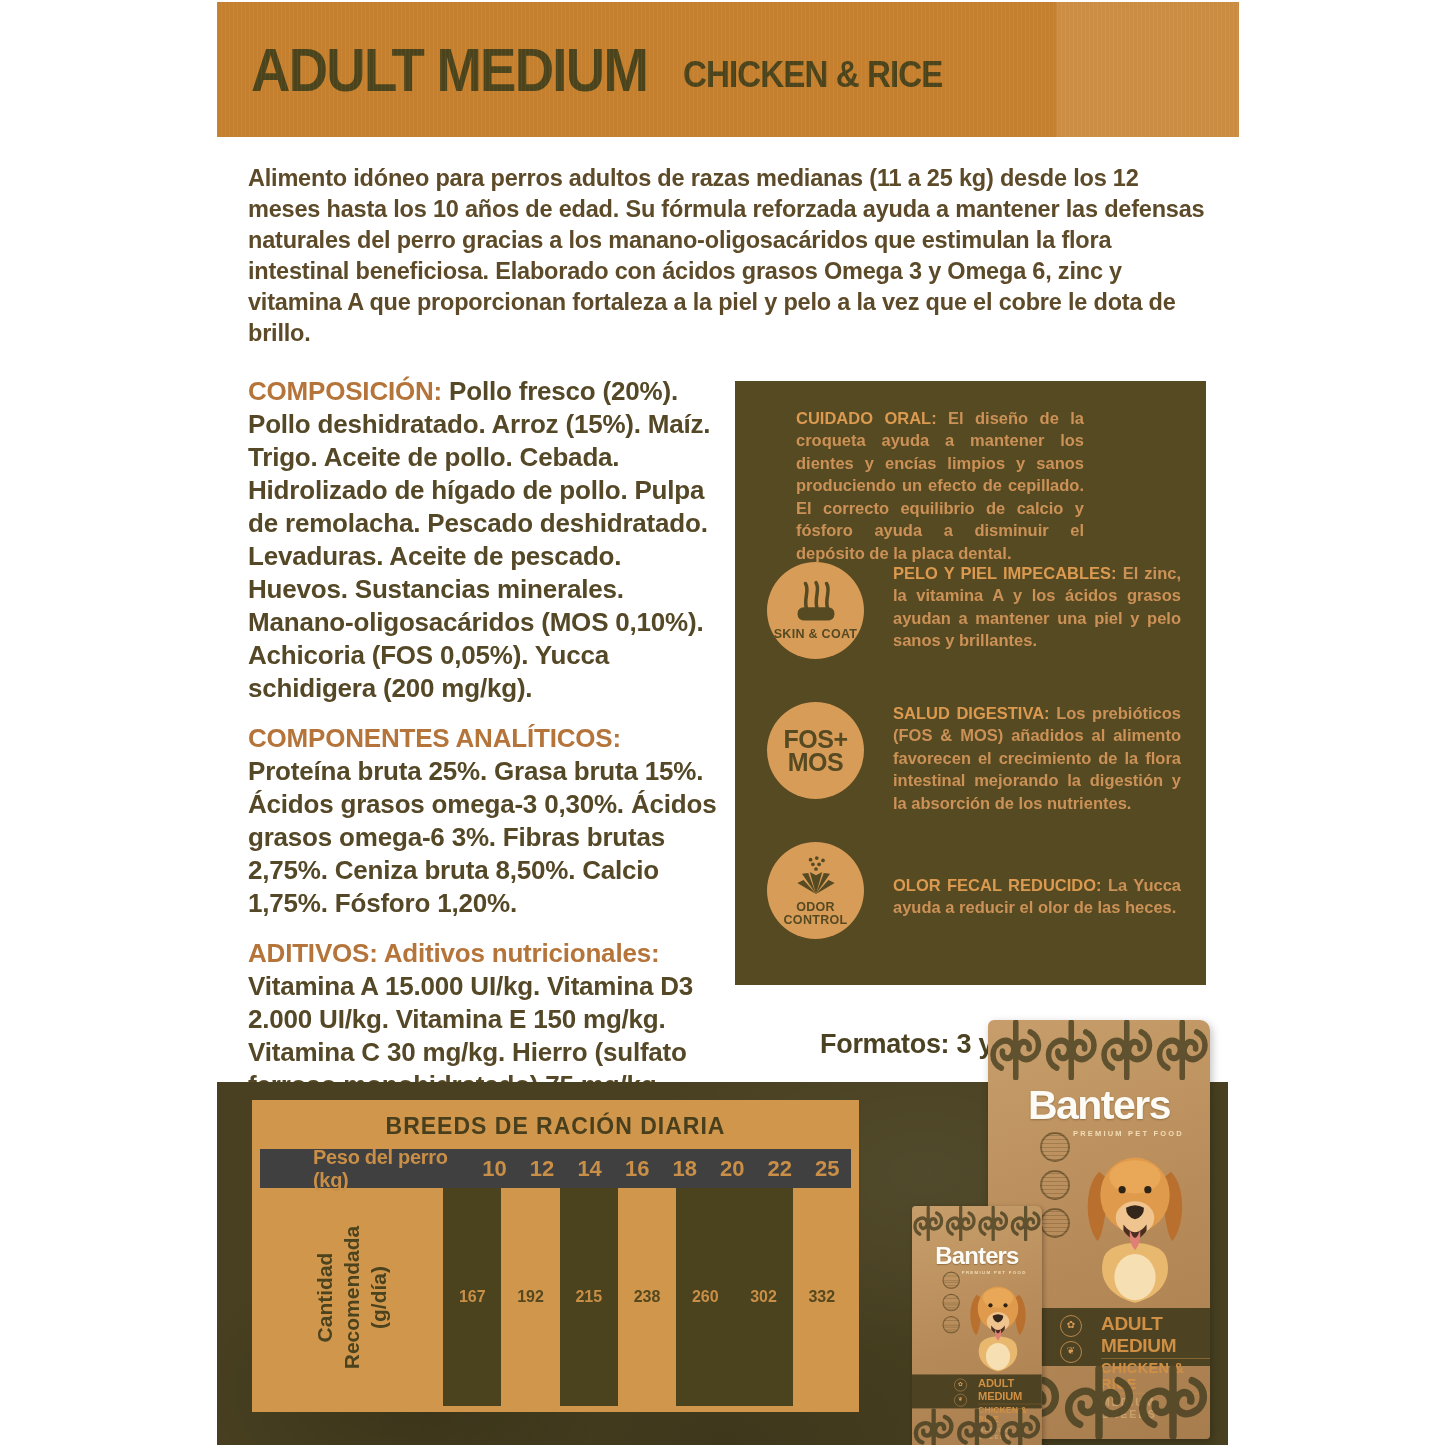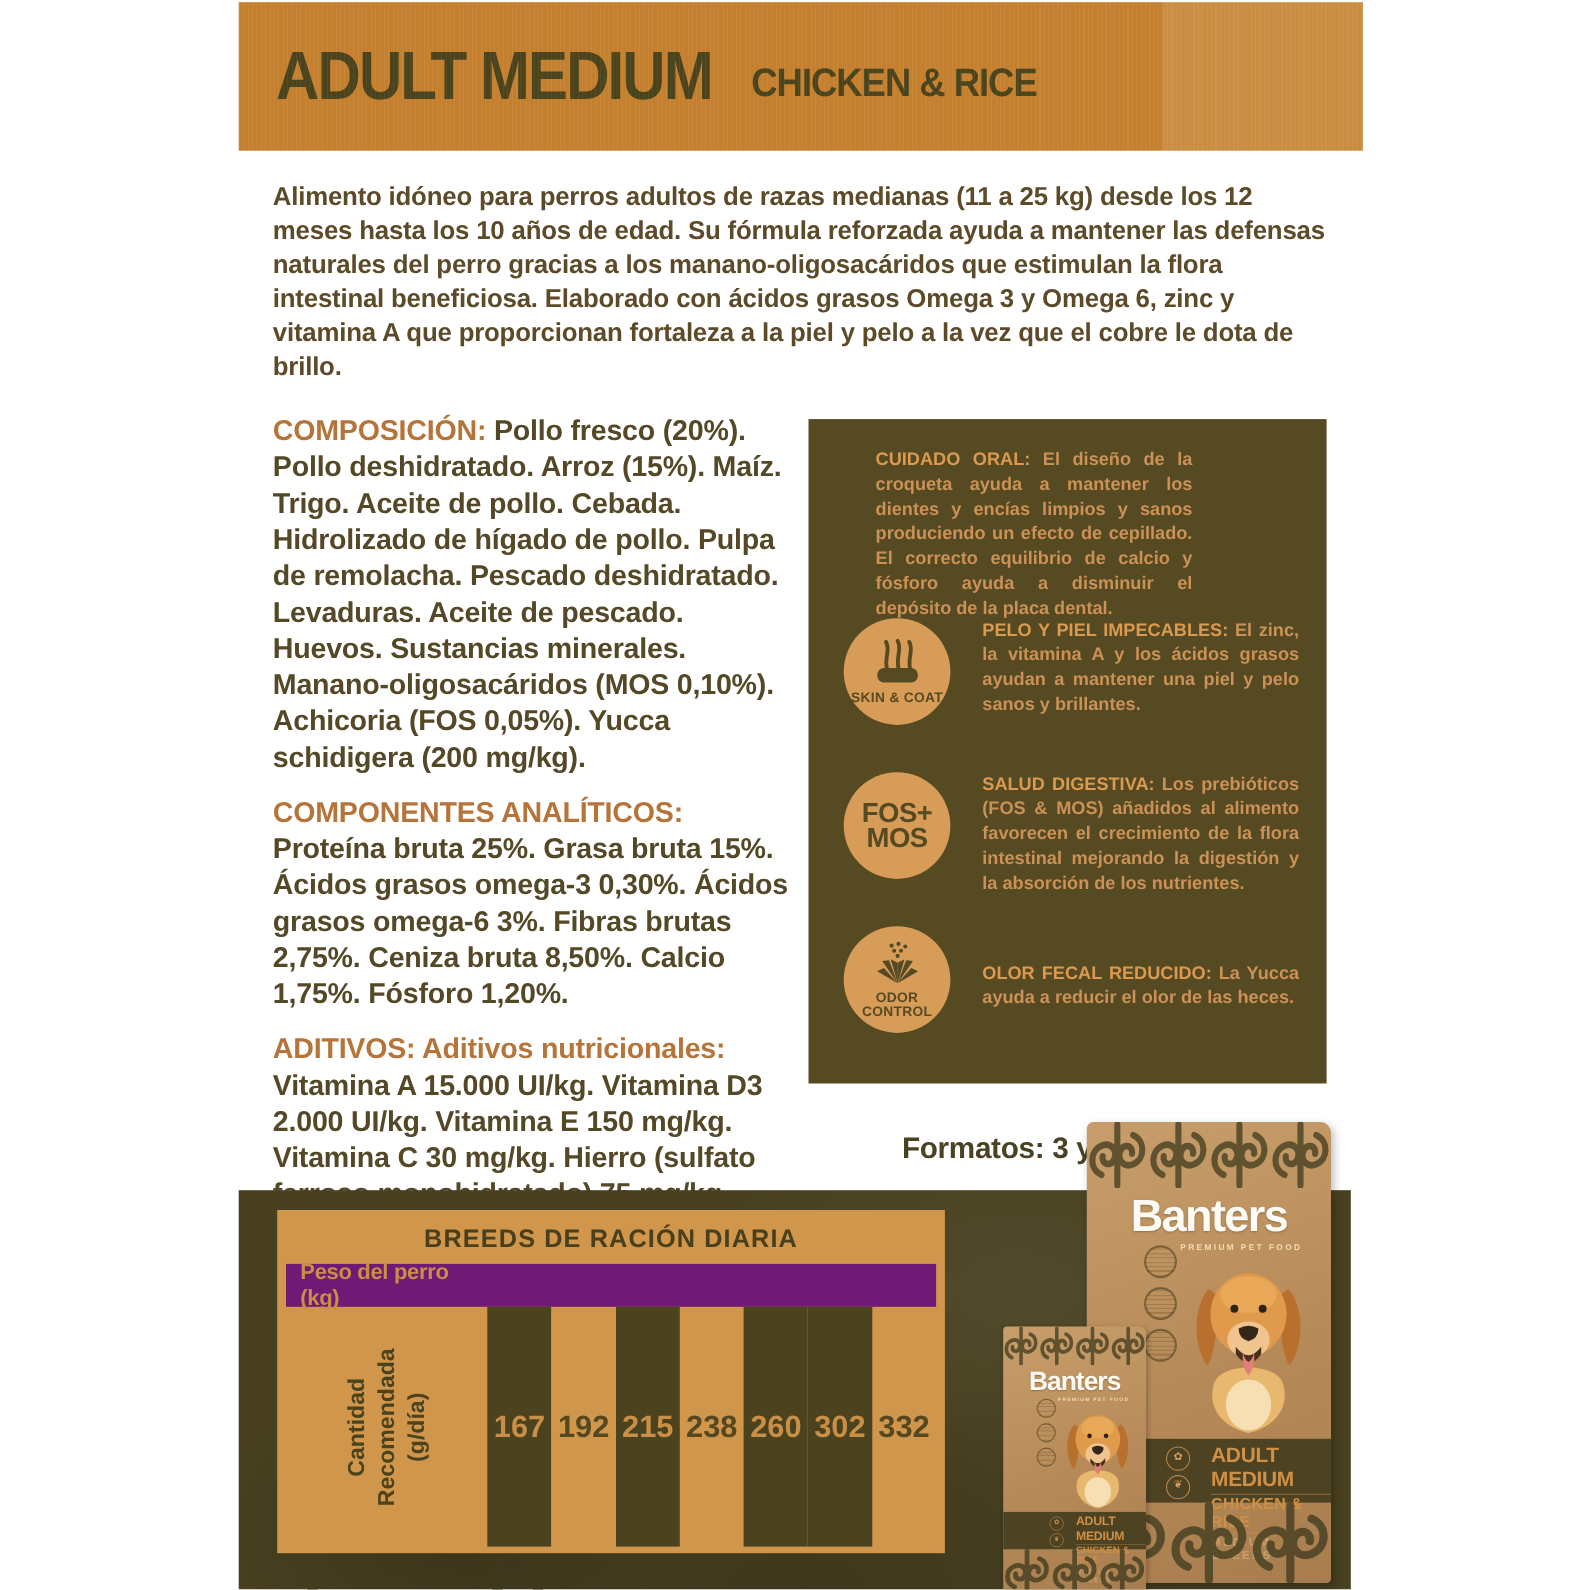--- a/index.html
+++ b/index.html
@@ -54,33 +54,33 @@
   
   .panel{position:absolute;left:217px;top:1082px;width:1011px;height:363px;background:#484020;z-index:1;}
   .panel::after{content:"";position:absolute;inset:0;
     background:
       radial-gradient(ellipse 300px 200px at 18% 85%, rgba(0,0,0,.18), transparent 70%),
       radial-gradient(ellipse 420px 260px at 70% 25%, rgba(255,255,255,.05), transparent 70%),
       radial-gradient(ellipse 520px 300px at 50% 100%, rgba(0,0,0,.14), transparent 70%);}
   .rtable{position:absolute;left:252px;top:1100px;width:607px;height:312px;background:#d0964c;z-index:2;}
   .rtitle{position:absolute;left:0;right:0;top:13px;text-align:center;
     font-size:23px;font-weight:800;color:#493f1c;letter-spacing:1px;}
-  .rband{position:absolute;left:8px;right:8px;top:49px;height:39px;background:#701a75;display:flex;align-items:center;}
+  .rband{position:absolute;left:8px;right:8px;top:49px;height:39px;background:#404040;display:flex;align-items:center;padding-left:40px;}
   .rband-label{width:31%;flex:none;padding-left:13px;font-size:20px;font-weight:800;color:#ca8f47;letter-spacing:-.3px;box-sizing:border-box;}
   .rband-cells{flex:1;display:flex;height:100%;}
   .rcell{flex:1;display:flex;align-items:center;justify-content:center;
     font-size:22px;font-weight:800;color:#ca8f47;}
   .rbody{position:absolute;left:8px;right:8px;top:88px;bottom:6px;display:flex;}
   .rlabelcol{width:31%;flex:none;display:flex;align-items:center;justify-content:center;}
   .rot{transform:rotate(-90deg);text-align:center;font-size:21px;line-height:27px;font-weight:800;color:#4b421e;white-space:nowrap;}
   .rot span{display:block;}
   .rbody-cells{flex:1;display:flex;}
   .stripe{flex:1;display:flex;align-items:center;justify-content:center;}
   .stripe.dark{background:#4b421e;}
-  .rval{font-size:28px;font-weight:800;color:#55481f;}
+  .rval{font-size:16px;font-weight:800;color:#55481f;}
   .stripe.dark .rval{color:#ca8f47;}
 
   
   .bag{position:absolute;width:222px;height:419px;overflow:hidden;
     background:linear-gradient(160deg,#c79e6b 0%,#b68a58 55%,#a87d4e 100%);
     border-radius:6px 10px 4px 4px;box-shadow:2px 3px 8px rgba(0,0,0,.25);}
   .bag-large{left:988px;top:1020px;z-index:5;}
   .bag-small{left:912px;top:1206px;z-index:6;transform:scale(.585);transform-origin:top left;}
   .bag-striptop{position:absolute;top:0;left:0;width:100%;height:60px;opacity:.85;}
   .bag-brand{position:absolute;top:62px;left:0;width:100%;text-align:center;
@@ -171,20 +171,30 @@
 </div>
 
 <div class="formats">Formatos: 3 y 15 kg</div>
 
 <div class="panel"></div>
 
 <div class="rtable">
   <div class="rtitle">BREEDS DE RACIÓN DIARIA</div>
   <div class="rband">
     <div class="rband-label">Peso del perro (kg)</div>
+    <div class="rband-cells">
+        <div class="rcell">10</div>
+        <div class="rcell">12</div>
+        <div class="rcell">14</div>
+        <div class="rcell">16</div>
+        <div class="rcell">18</div>
+        <div class="rcell">20</div>
+        <div class="rcell">22</div>
+        <div class="rcell">25</div>
+      </div>
   </div>
   <div class="rbody">
     <div class="rlabelcol">
       <div class="rot">
         <span>Cantidad</span>
         <span>Recomendada</span>
         <span>(g/día)</span>
       </div>
     </div>
     <div class="rbody-cells">

